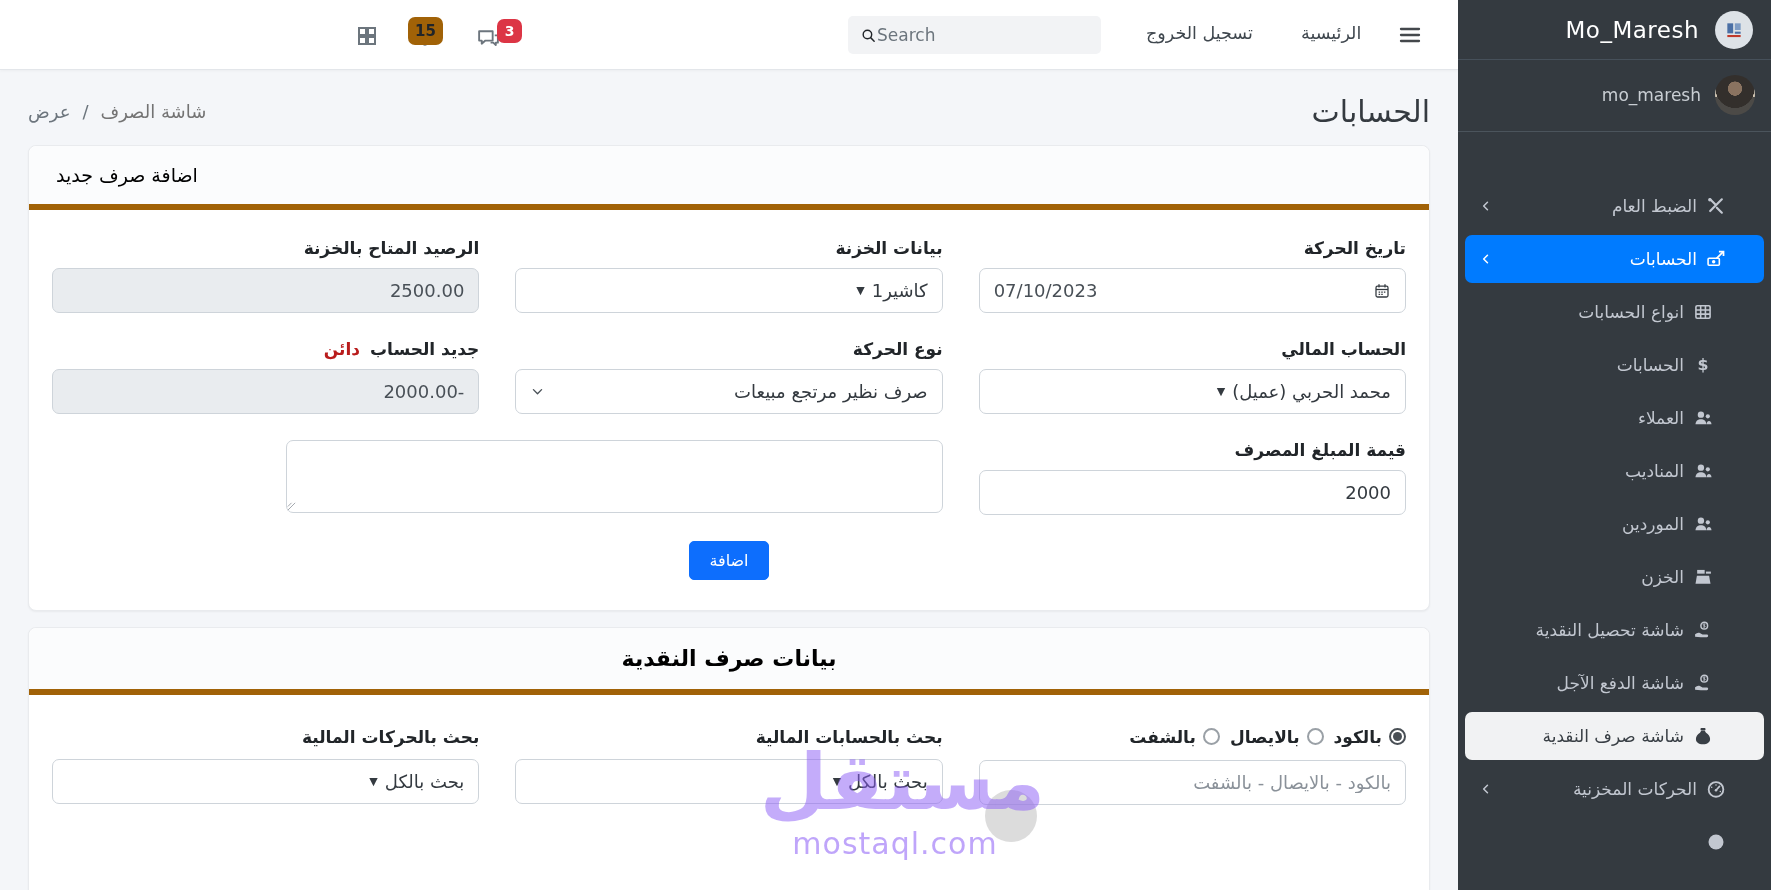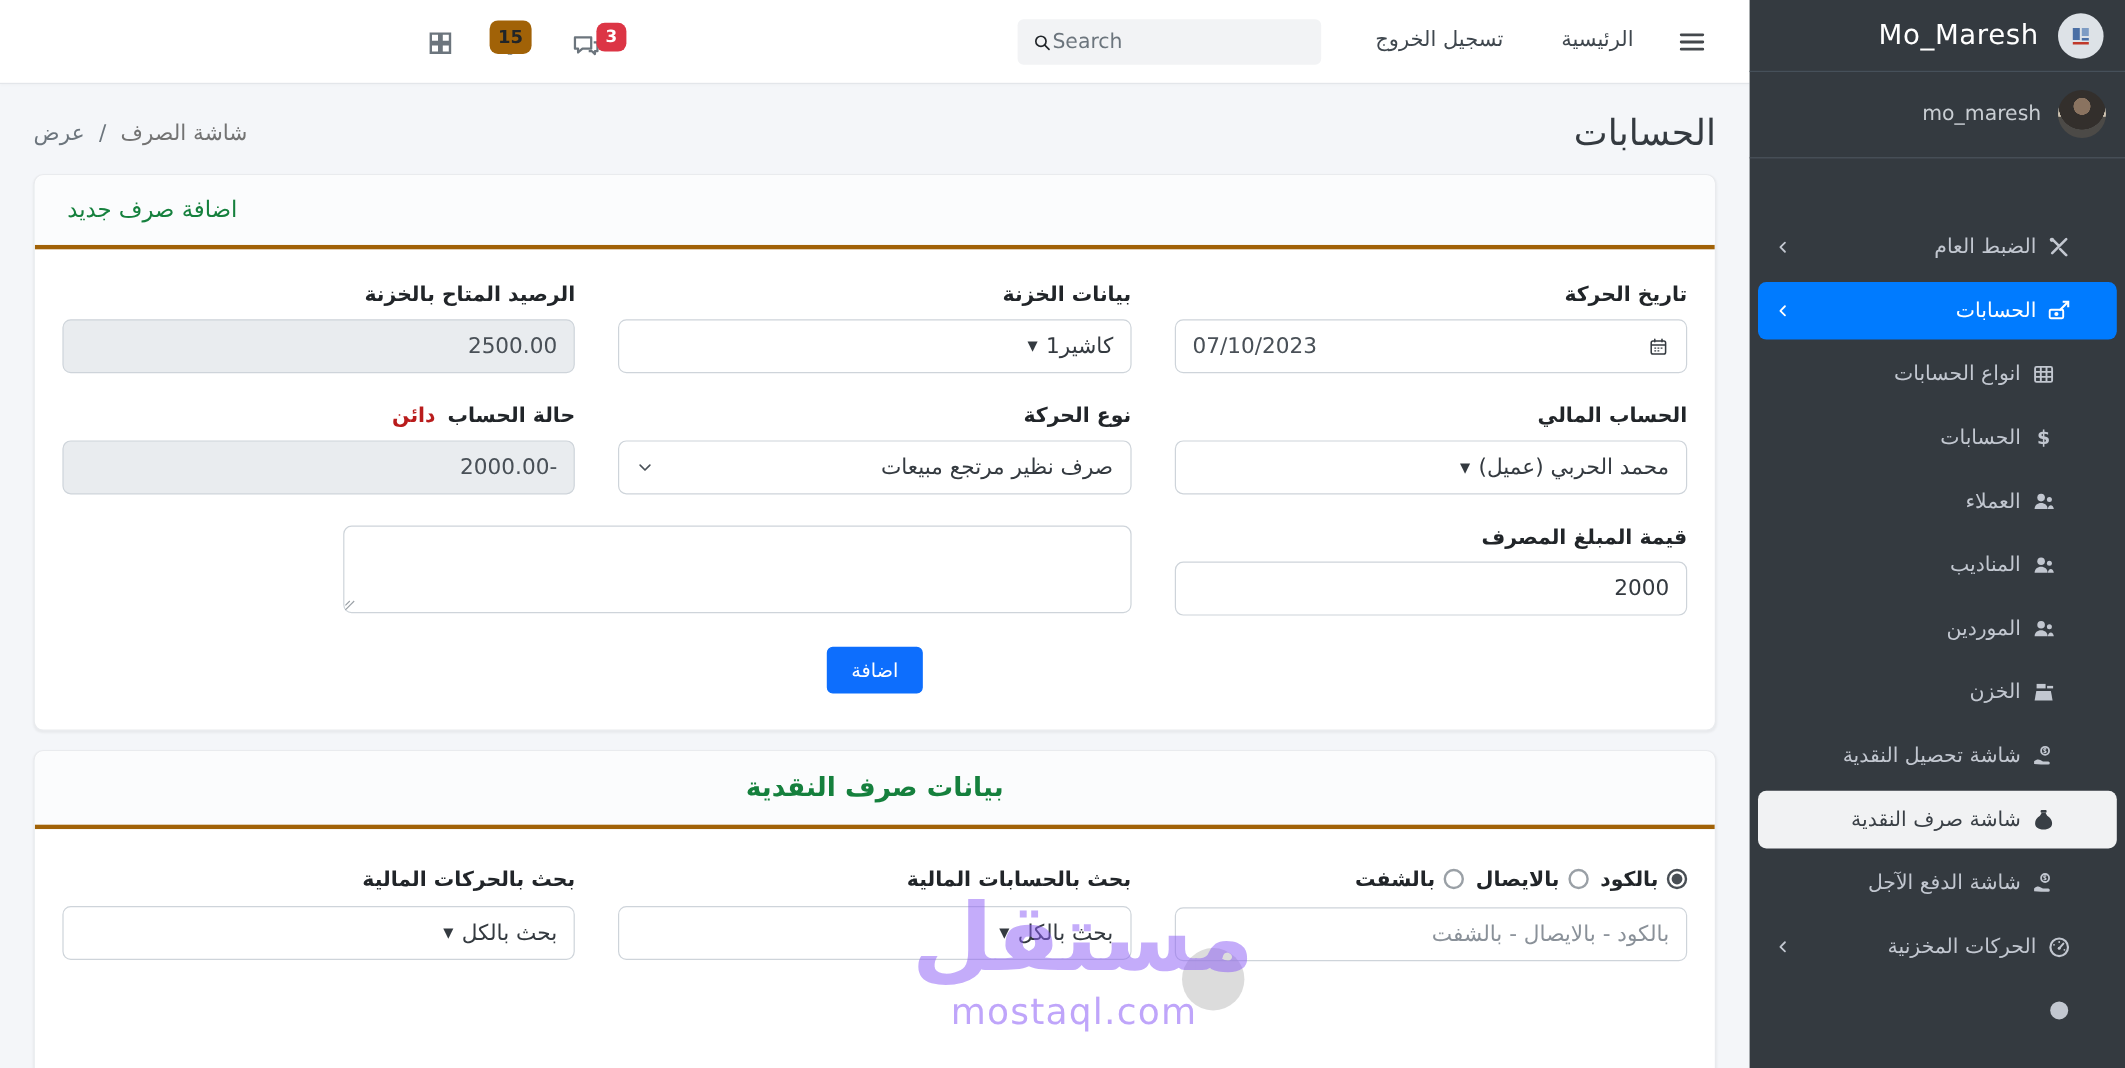--- a/index.html
+++ b/index.html
@@ -85,23 +85,23 @@
   .page-head { display:flex; justify-content:space-between; align-items:center; margin-top:24px; }
   .page-title { font-size:30px; font-weight:500; color:#343a40; }
   .breadcrumb { font-size:18px; color:#6c757d; display:flex; gap:12px; align-items:center; }
   .breadcrumb a { color:#737373; text-decoration:none; cursor:pointer; }
 
   .card {
     background:#fff; border:1px solid #e9ebee; border-radius:8px;
     box-shadow:0 1px 2px rgba(0,0,0,.05); margin-top:16px;
   }
   .card-header {
-    background:#fbfcfd; border-bottom:4px solid #a16207;
+    background:#fbfcfd; border-bottom:6px solid #a16207;
     border-radius:8px 8px 0 0; padding:18px 27px;
-    font-size:19px; color:#15803d;
+    font-size:19px; color:#000000;
   }
   .card-header.left { text-align:left; }
   .card-header.center { text-align:center; font-size:22px; font-weight:bold; }
   .card-body { padding:28px 23px 30px; }
 
   .fgrid { display:grid; grid-template-columns:repeat(3,1fr); column-gap:36px; row-gap:26px; }
   .flabel { display:block; font-size:17px; font-weight:bold; color:#212529; margin-bottom:10px; }
   .flabel .status { color:#b91c1c; margin-right:4px; }
   .ctl {
     height:45px; border:1px solid #ced4da; border-radius:7px; background:#fff;
@@ -317,31 +317,31 @@
           <use href="#sym-register"></use>
         </svg>
         <span class="nv-lb">الخزن</span>
       </div>
       <div class="nav-item sub">
         <svg class="ic nv-ic">
           <use href="#sym-handdollar"></use>
         </svg>
         <span class="nv-lb">شاشة تحصيل النقدية</span>
       </div>
+      <div class="nav-item sub">
+        <svg class="ic nv-ic">
+          <use href="#sym-handdollar"></use>
+        </svg>
+        <span class="nv-lb">شاشة الدفع الآجل</span>
+      </div>
       <div class="nav-item sub active-sub">
         <svg class="ic nv-ic">
           <use href="#sym-moneybag"></use>
         </svg>
         <span class="nv-lb">شاشة صرف النقدية</span>
-      </div>
-      <div class="nav-item sub">
-        <svg class="ic nv-ic">
-          <use href="#sym-handdollar"></use>
-        </svg>
-        <span class="nv-lb">شاشة الدفع الآجل</span>
       </div>
       <div class="nav-item">
         <svg class="ic nv-ic">
           <use href="#sym-gauge"></use>
         </svg>
         <span class="nv-lb">الحركات المخزنية</span>
         <svg class="ic nv-ch">
           <use href="#sym-chevleft"></use>
         </svg>
       </div>
@@ -447,21 +447,21 @@
             <span class="chev">
               <svg class="ic" width="15" height="15">
                   <use href="#sym-chevdown"></use>
                 </svg>
             </span>
           </div>
         </div>
 
         <div>
           <label class="flabel">
-            <span>حالة الحساب</span>
+            <span>جديد الحساب</span>
             <span class="status">دائن</span>
           </label>
           <div class="ctl disabled">
             <span>-2000.00</span>
           </div>
         </div>
 
         <div>
           <label class="flabel">قيمة المبلغ المصرف</label>
           <input class="ctl" type="text" value="2000" style="">

